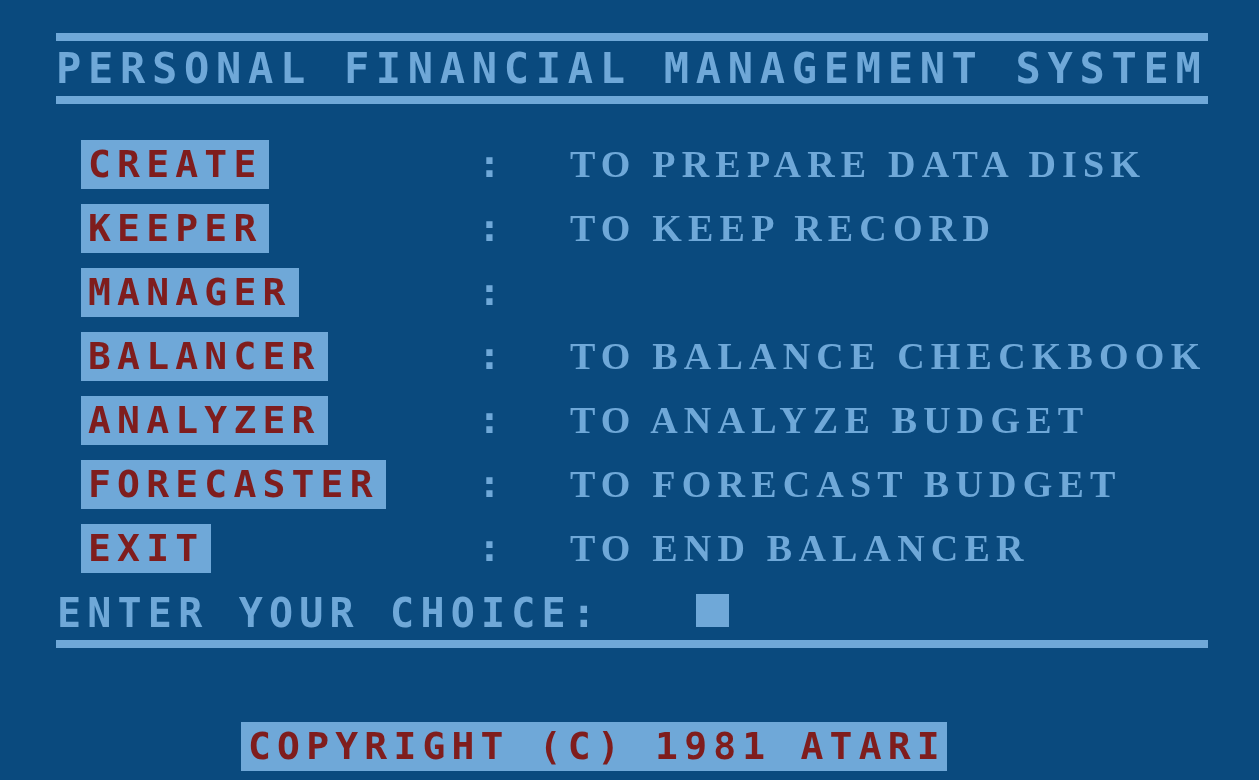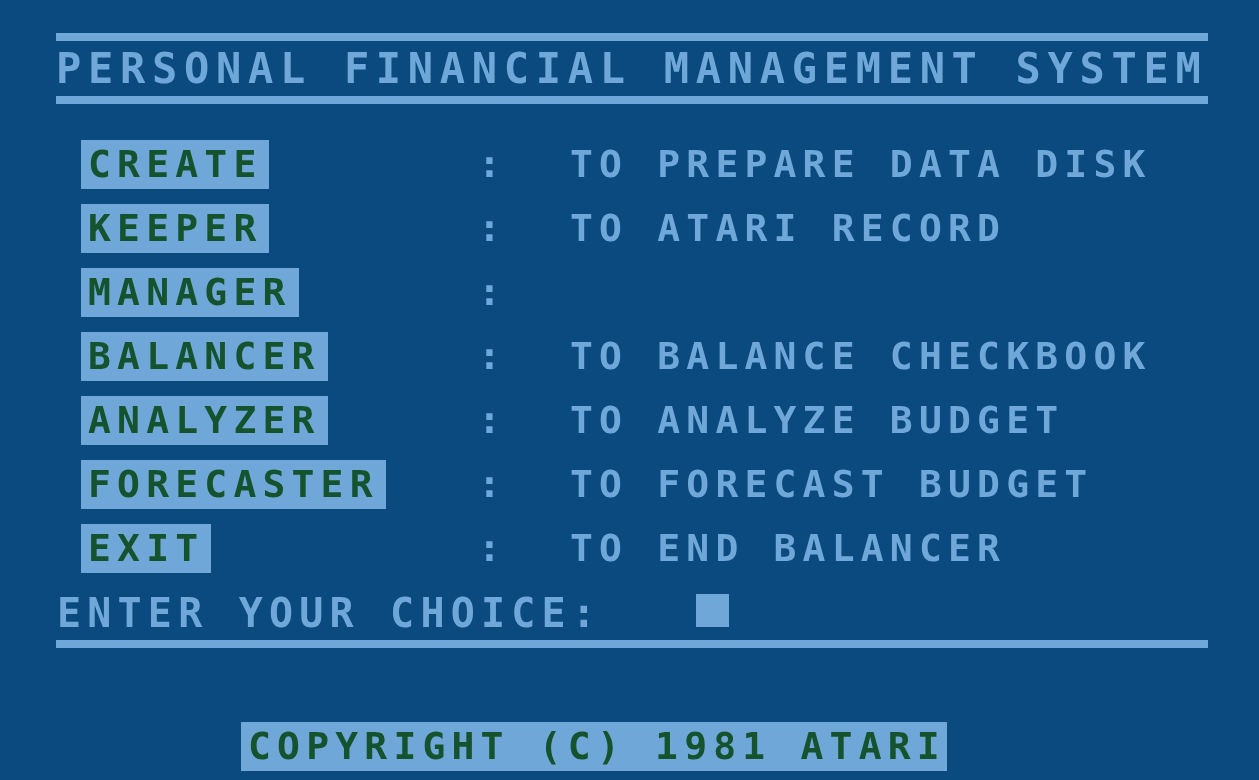--- a/index.html
+++ b/index.html
@@ -24,21 +24,21 @@
     color: #6fa8d8;
     font-family: "DejaVu Sans Mono", "Liberation Mono", monospace;
     font-weight: bold;
     white-space: pre;
     line-height: 1;
     letter-spacing: 0;
   }
 
   .inv {
     background: #6fa8d8;
-    color: #14532d;
+    color: #7f1d1d;
   }
 
   
   .rule {
     position: absolute;
     background: #6fa8d8;
     height: 8px;
   }
   #rule-top    { left: 56px;  top: 33px;  width: 1152px; }
   #rule-mid    { left: 56px;  top: 96px;  width: 1152px; }
@@ -77,20 +77,21 @@
     left: 478px;
     top: 5px;
     font-size: 38px;
   }
   .menu-desc {
     position: absolute;
     left: 570px;
     top: 5px;
     font-size: 38px;
     letter-spacing: 6.2px;
+    font-family: Liberation Serif, serif;
   }
 
   
   #prompt {
     position: absolute;
     left: 57px;
     top: 593px;
     font-size: 40px;
     letter-spacing: 6.2px;
   }
@@ -128,21 +129,21 @@
 
     <div class="menu-row">
       <span class="t inv menu-key">CREATE</span>
       <span class="t menu-colon">:</span>
       <span class="t menu-desc">TO PREPARE DATA DISK</span>
     </div>
 
     <div class="menu-row">
       <span class="t inv menu-key">KEEPER</span>
       <span class="t menu-colon">:</span>
-      <span class="t menu-desc">TO ATARI RECORD</span>
+      <span class="t menu-desc">TO KEEP RECORD</span>
     </div>
 
     <div class="menu-row">
       <span class="t inv menu-key">MANAGER</span>
       <span class="t menu-colon">:</span>
     </div>
 
     <div class="menu-row">
       <span class="t inv menu-key">BALANCER</span>
       <span class="t menu-colon">:</span>

